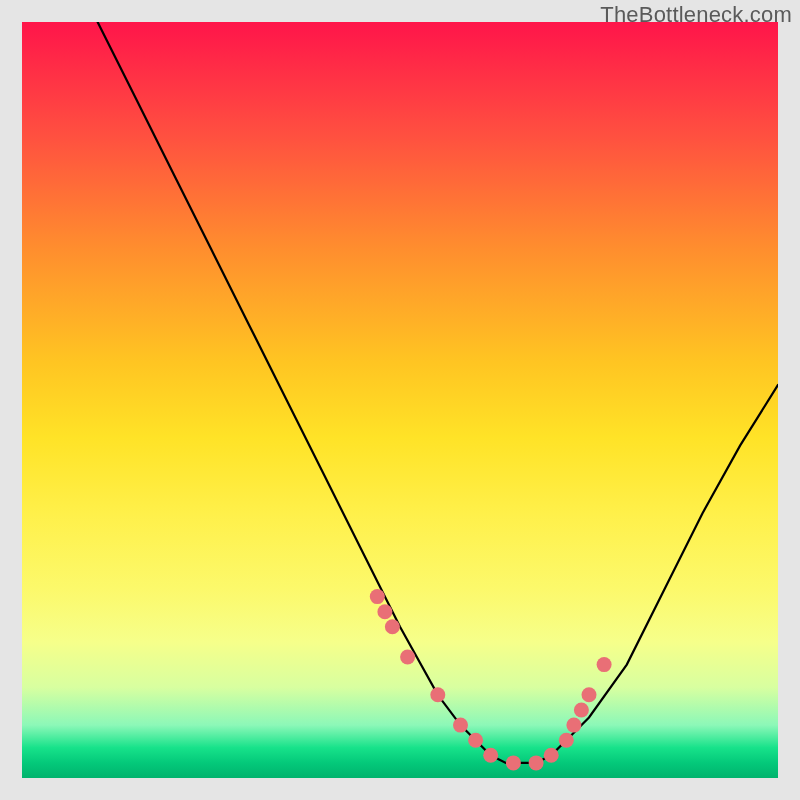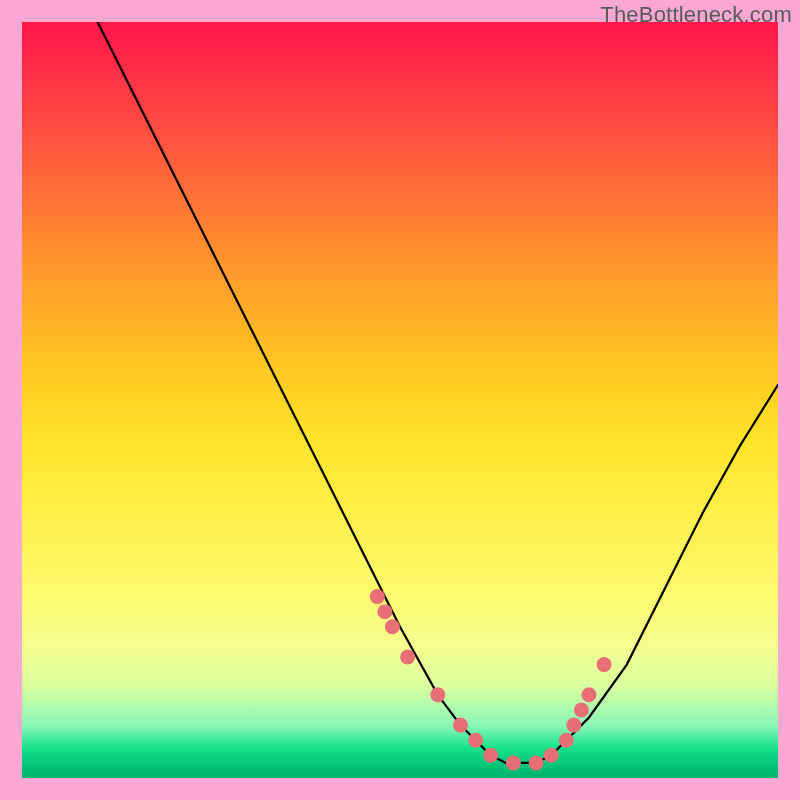--- a/index.html
+++ b/index.html
@@ -1,21 +1,21 @@
 <!DOCTYPE html>
 <html><head>
 <meta charset="utf-8">
 <style>
   * { margin: 0; padding: 0; box-sizing: border-box; }
   html, body { width: 800px; height: 800px; background: #000; overflow: hidden; }
   .frame {
     position: relative;
     width: 800px;
     height: 800px;
-    background: #f9a8d4;
+    background: #e5e5e5;
   }
   .plot-area {
     position: absolute;
     left: 22px;
     top: 22px;
     width: 756px;
     height: 756px;
     background: linear-gradient(to bottom,
       #ff154a 0%,
       #ff5040 15%,

